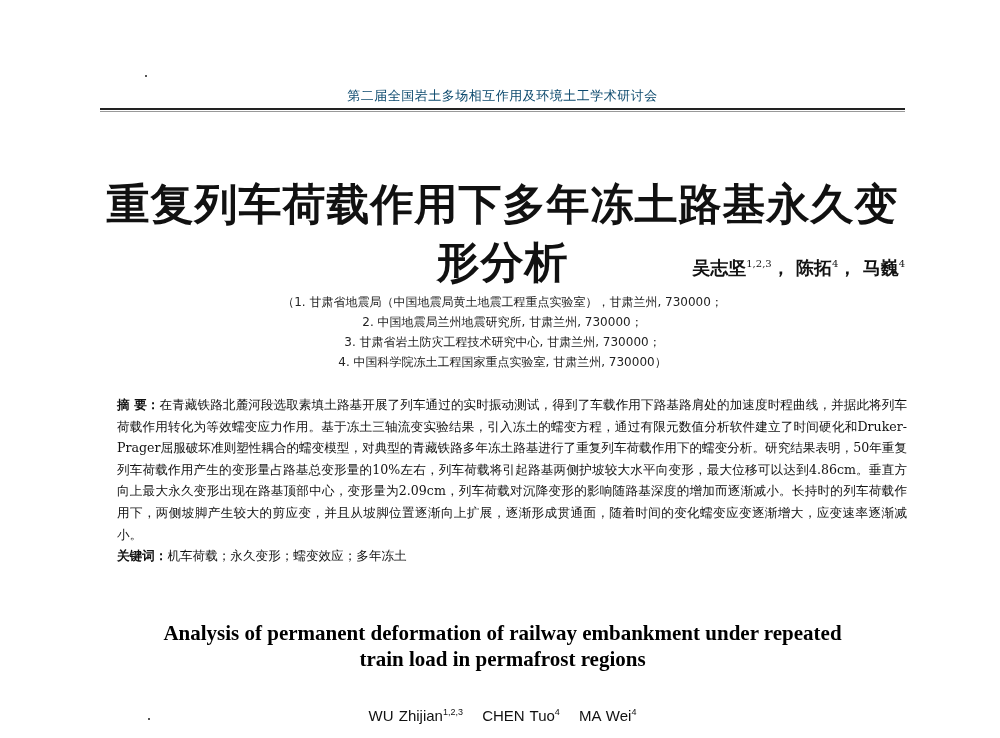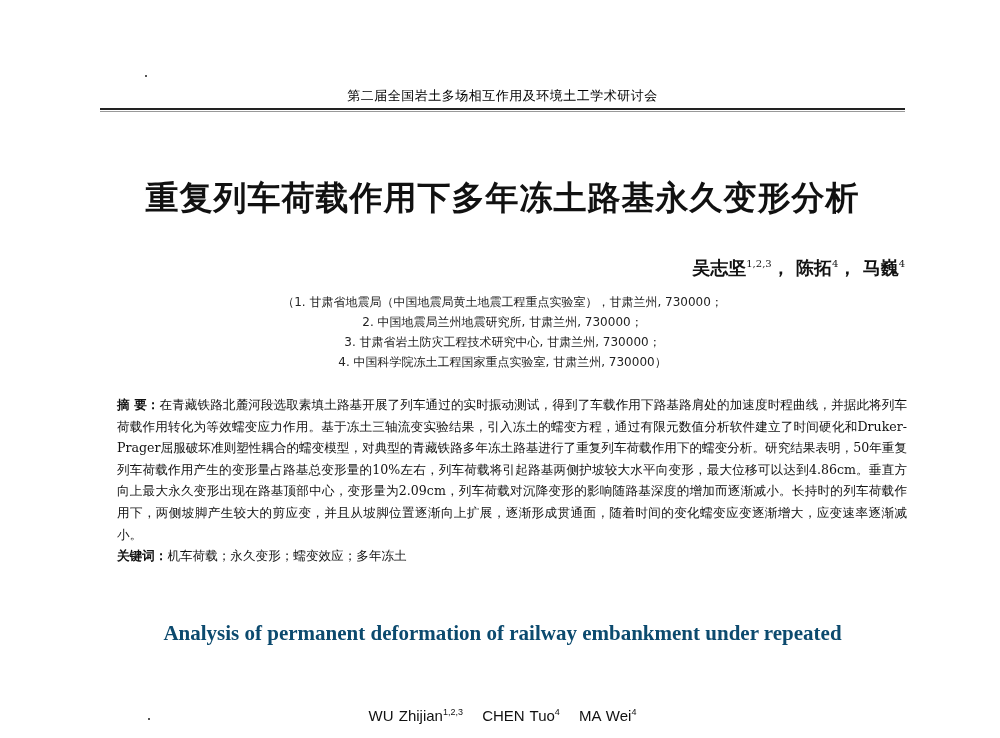--- a/index.html
+++ b/index.html
@@ -22,21 +22,21 @@
     }
     .running-header {
       position: absolute;
       left: 100px;
       top: 87px;
       width: 805px;
       text-align: center;
       font-family: "DejaVu Sans", "Liberation Sans", sans-serif;
       font-size: 13px;
       letter-spacing: 0.5px;
-      color: #000000;
+      color: #0c4a6e;
     }
     .header-rule {
       position: absolute;
       left: 100px;
       top: 108px;
       width: 805px;
       height: 2px;
       background: #222;
     }
     .header-rule-thin {
@@ -48,21 +48,21 @@
       background: #999;
     }
     .cn-title {
       position: absolute;
       left: 100px;
       top: 176px;
       width: 805px;
       text-align: center;
       font-family: "DejaVu Sans", "Liberation Sans", sans-serif;
       font-weight: bold;
-      font-size: 33px;
+      font-size: 43px;
       letter-spacing: 1px;
       color: #111;
     }
     .cn-authors {
       position: absolute;
       left: 100px;
       top: 256px;
       width: 805px;
       text-align: right;
       font-family: "DejaVu Serif", "Liberation Serif", serif;
@@ -109,21 +109,21 @@
     .en-title {
       position: absolute;
       left: 100px;
       top: 620px;
       width: 805px;
       text-align: center;
       font-family: "Liberation Serif", "DejaVu Serif", serif;
       font-weight: bold;
       font-size: 21px;
       line-height: 26px;
-      color: #0c4a6e;
+      color: #000000;
     }
     .en-authors {
       position: absolute;
       left: 100px;
       top: 707px;
       width: 805px;
       text-align: center;
       font-family: Liberation Sans, sans-serif;
       font-size: 15px;
       color: #111;
@@ -160,19 +160,20 @@
   <div>4. 中国科学院冻土工程国家重点实验室, 甘肃兰州, 730000）</div>
 </div>
 
 <div class="abstract">
   <p style="margin:0;"><span class="label">摘  要：</span><span>在青藏铁路北麓河段选取素填土路基开展了列车通过的实时振动测试，得到了车载作用下路基路肩处的加速度时程曲线，并据此将列车荷载作用转化为等效蠕变应力作用。基于冻土三轴流变实验结果，引入冻土的蠕变方程，通过有限元数值分析软件建立了时间硬化和Druker-Prager屈服破坏准则塑性耦合的蠕变模型，对典型的青藏铁路多年冻土路基进行了重复列车荷载作用下的蠕变分析。研究结果表明，50年重复列车荷载作用产生的变形量占路基总变形量的10%左右，列车荷载将引起路基两侧护坡较大水平向变形，最大位移可以达到4.86cm。垂直方向上最大永久变形出现在路基顶部中心，变形量为2.09cm，列车荷载对沉降变形的影响随路基深度的增加而逐渐减小。长持时的列车荷载作用下，两侧坡脚产生较大的剪应变，并且从坡脚位置逐渐向上扩展，逐渐形成贯通面，随着时间的变化蠕变应变逐渐增大，应变速率逐渐减小。</span></p>
   <p class="keywords"><span class="label">关键词：</span><span>机车荷载；永久变形；蠕变效应；多年冻土</span></p>
 </div>
 
 <div class="en-title">
   <div>Analysis of permanent deformation of railway embankment under repeated</div>
+  <div>train load in permafrost regions</div>
 </div>
 
 <div class="en-authors">
   <span>WU Zhijian</span><sup>1,2,3</sup><span class="gap"></span>
   <span>CHEN Tuo</span><sup>4</sup><span class="gap"></span>
   <span>MA Wei</span><sup>4</sup>
 </div>
 
 </body></html>

